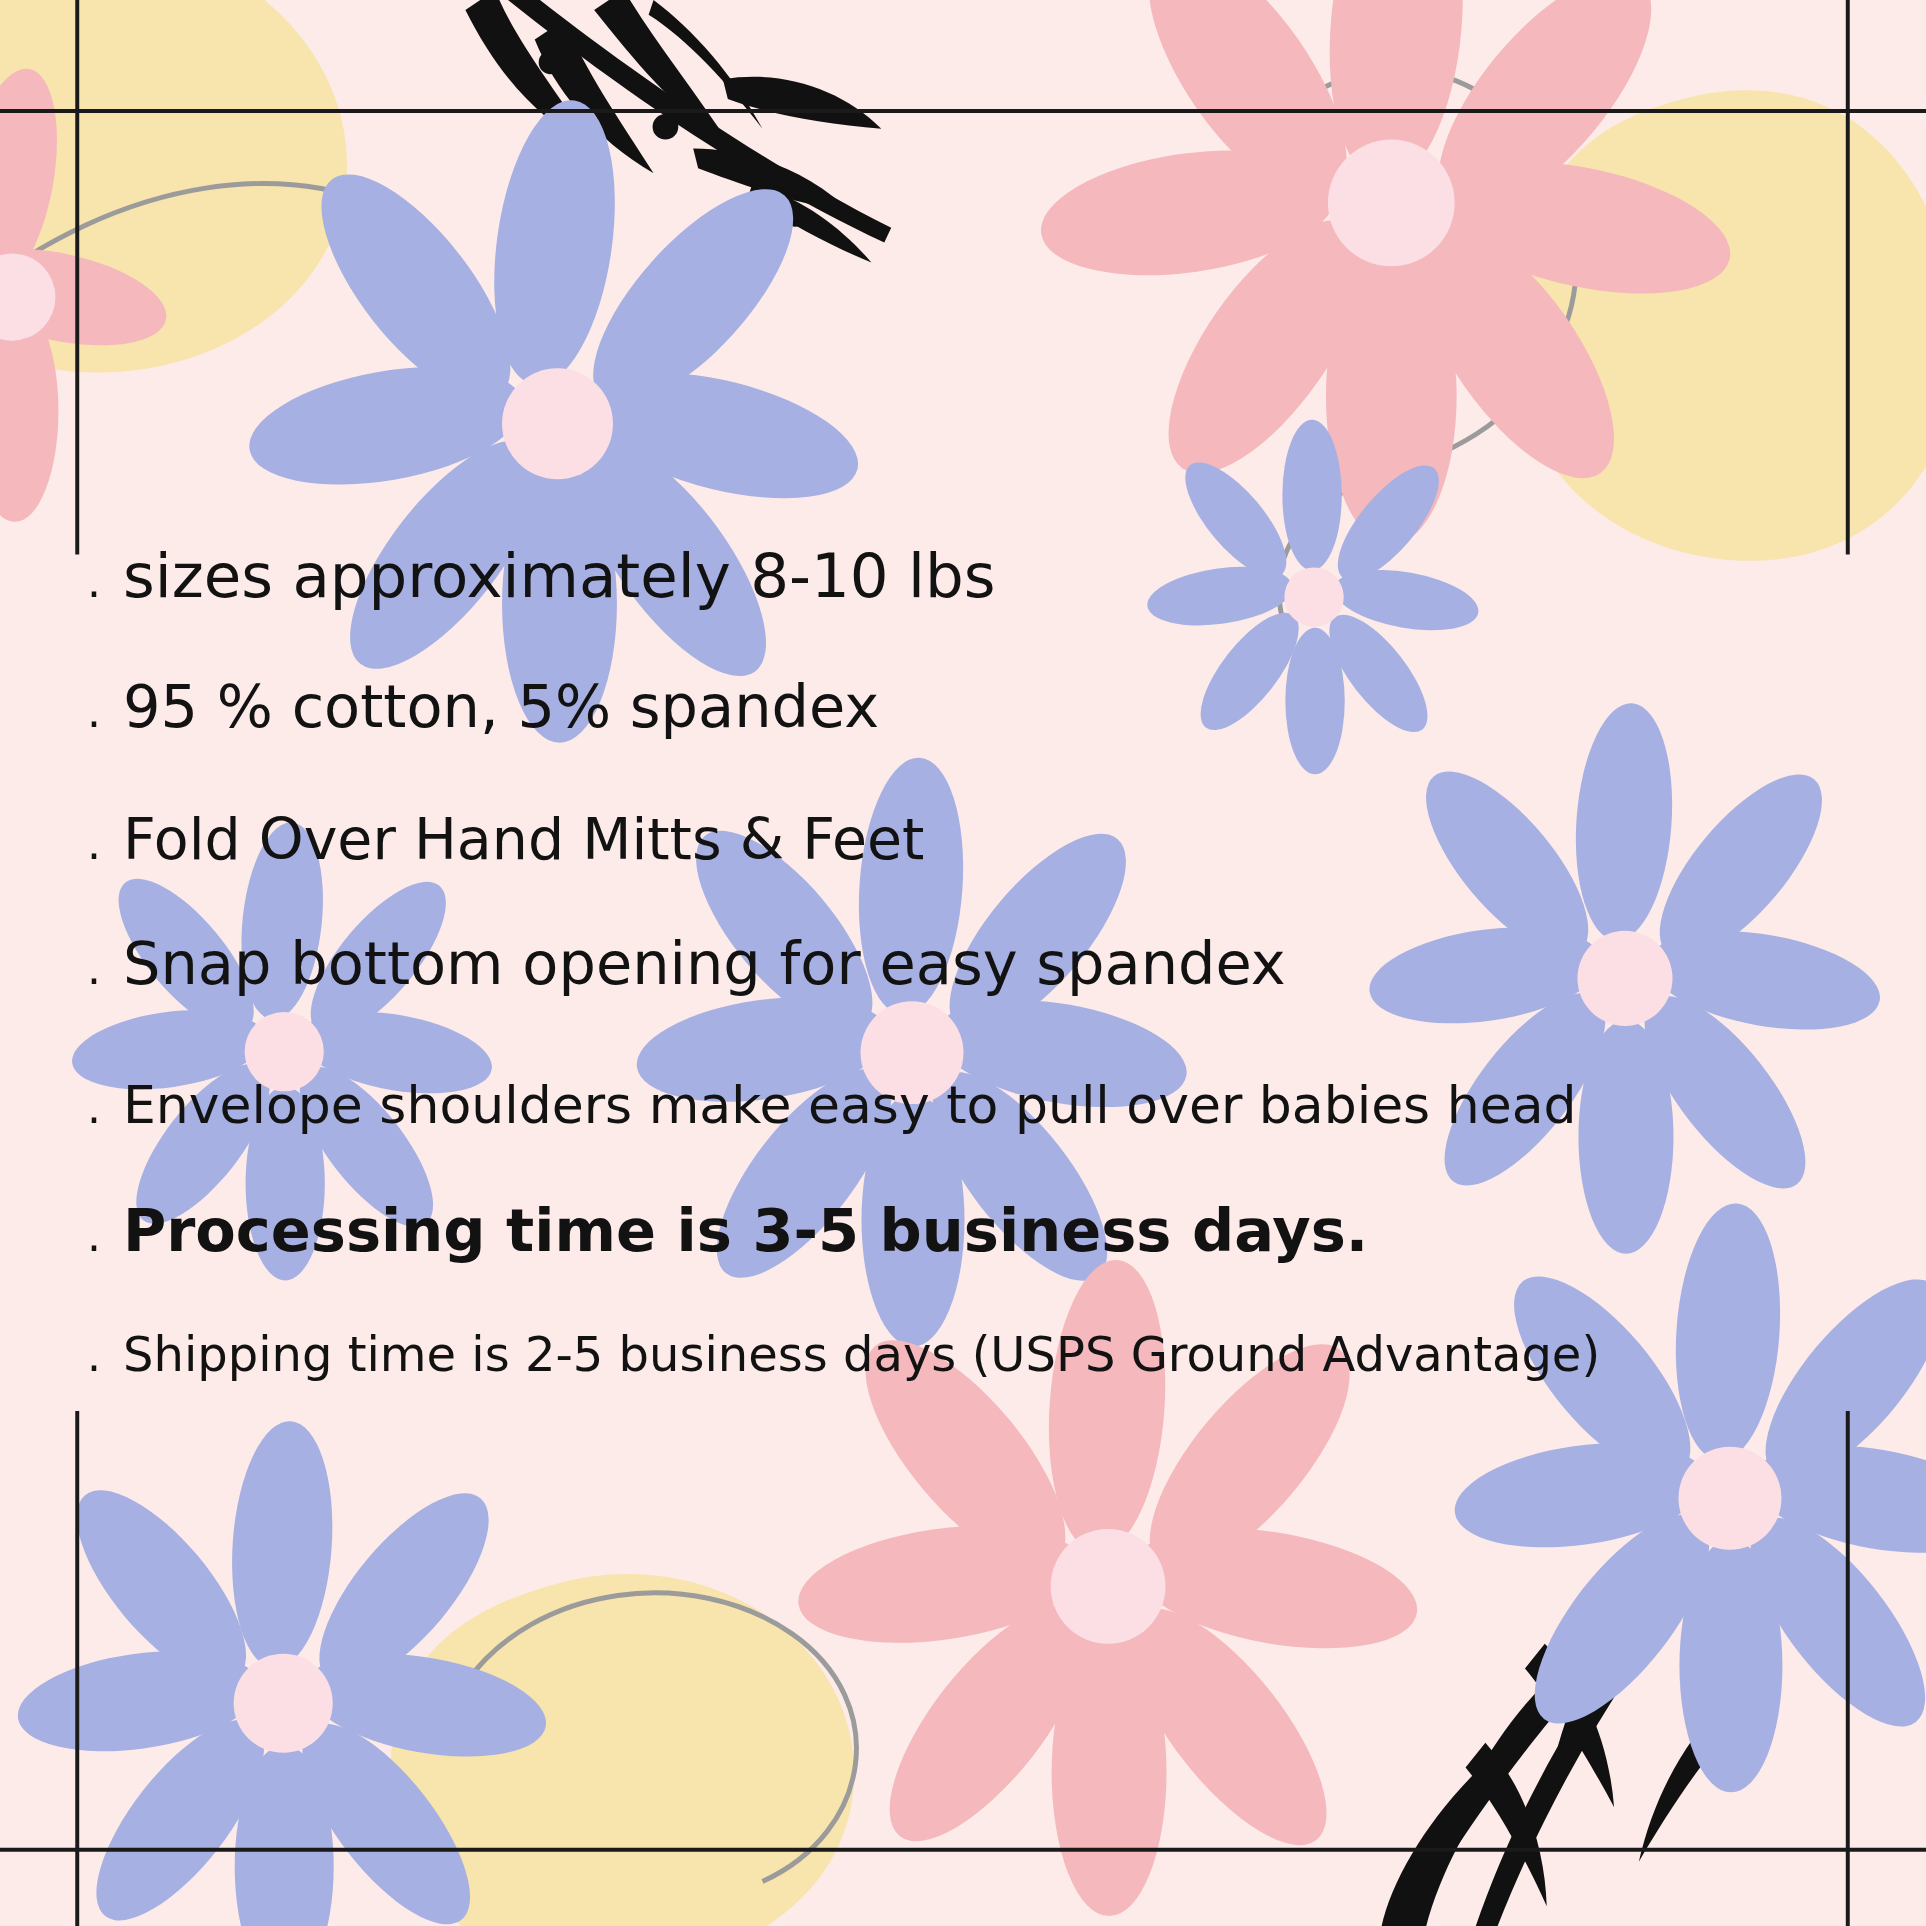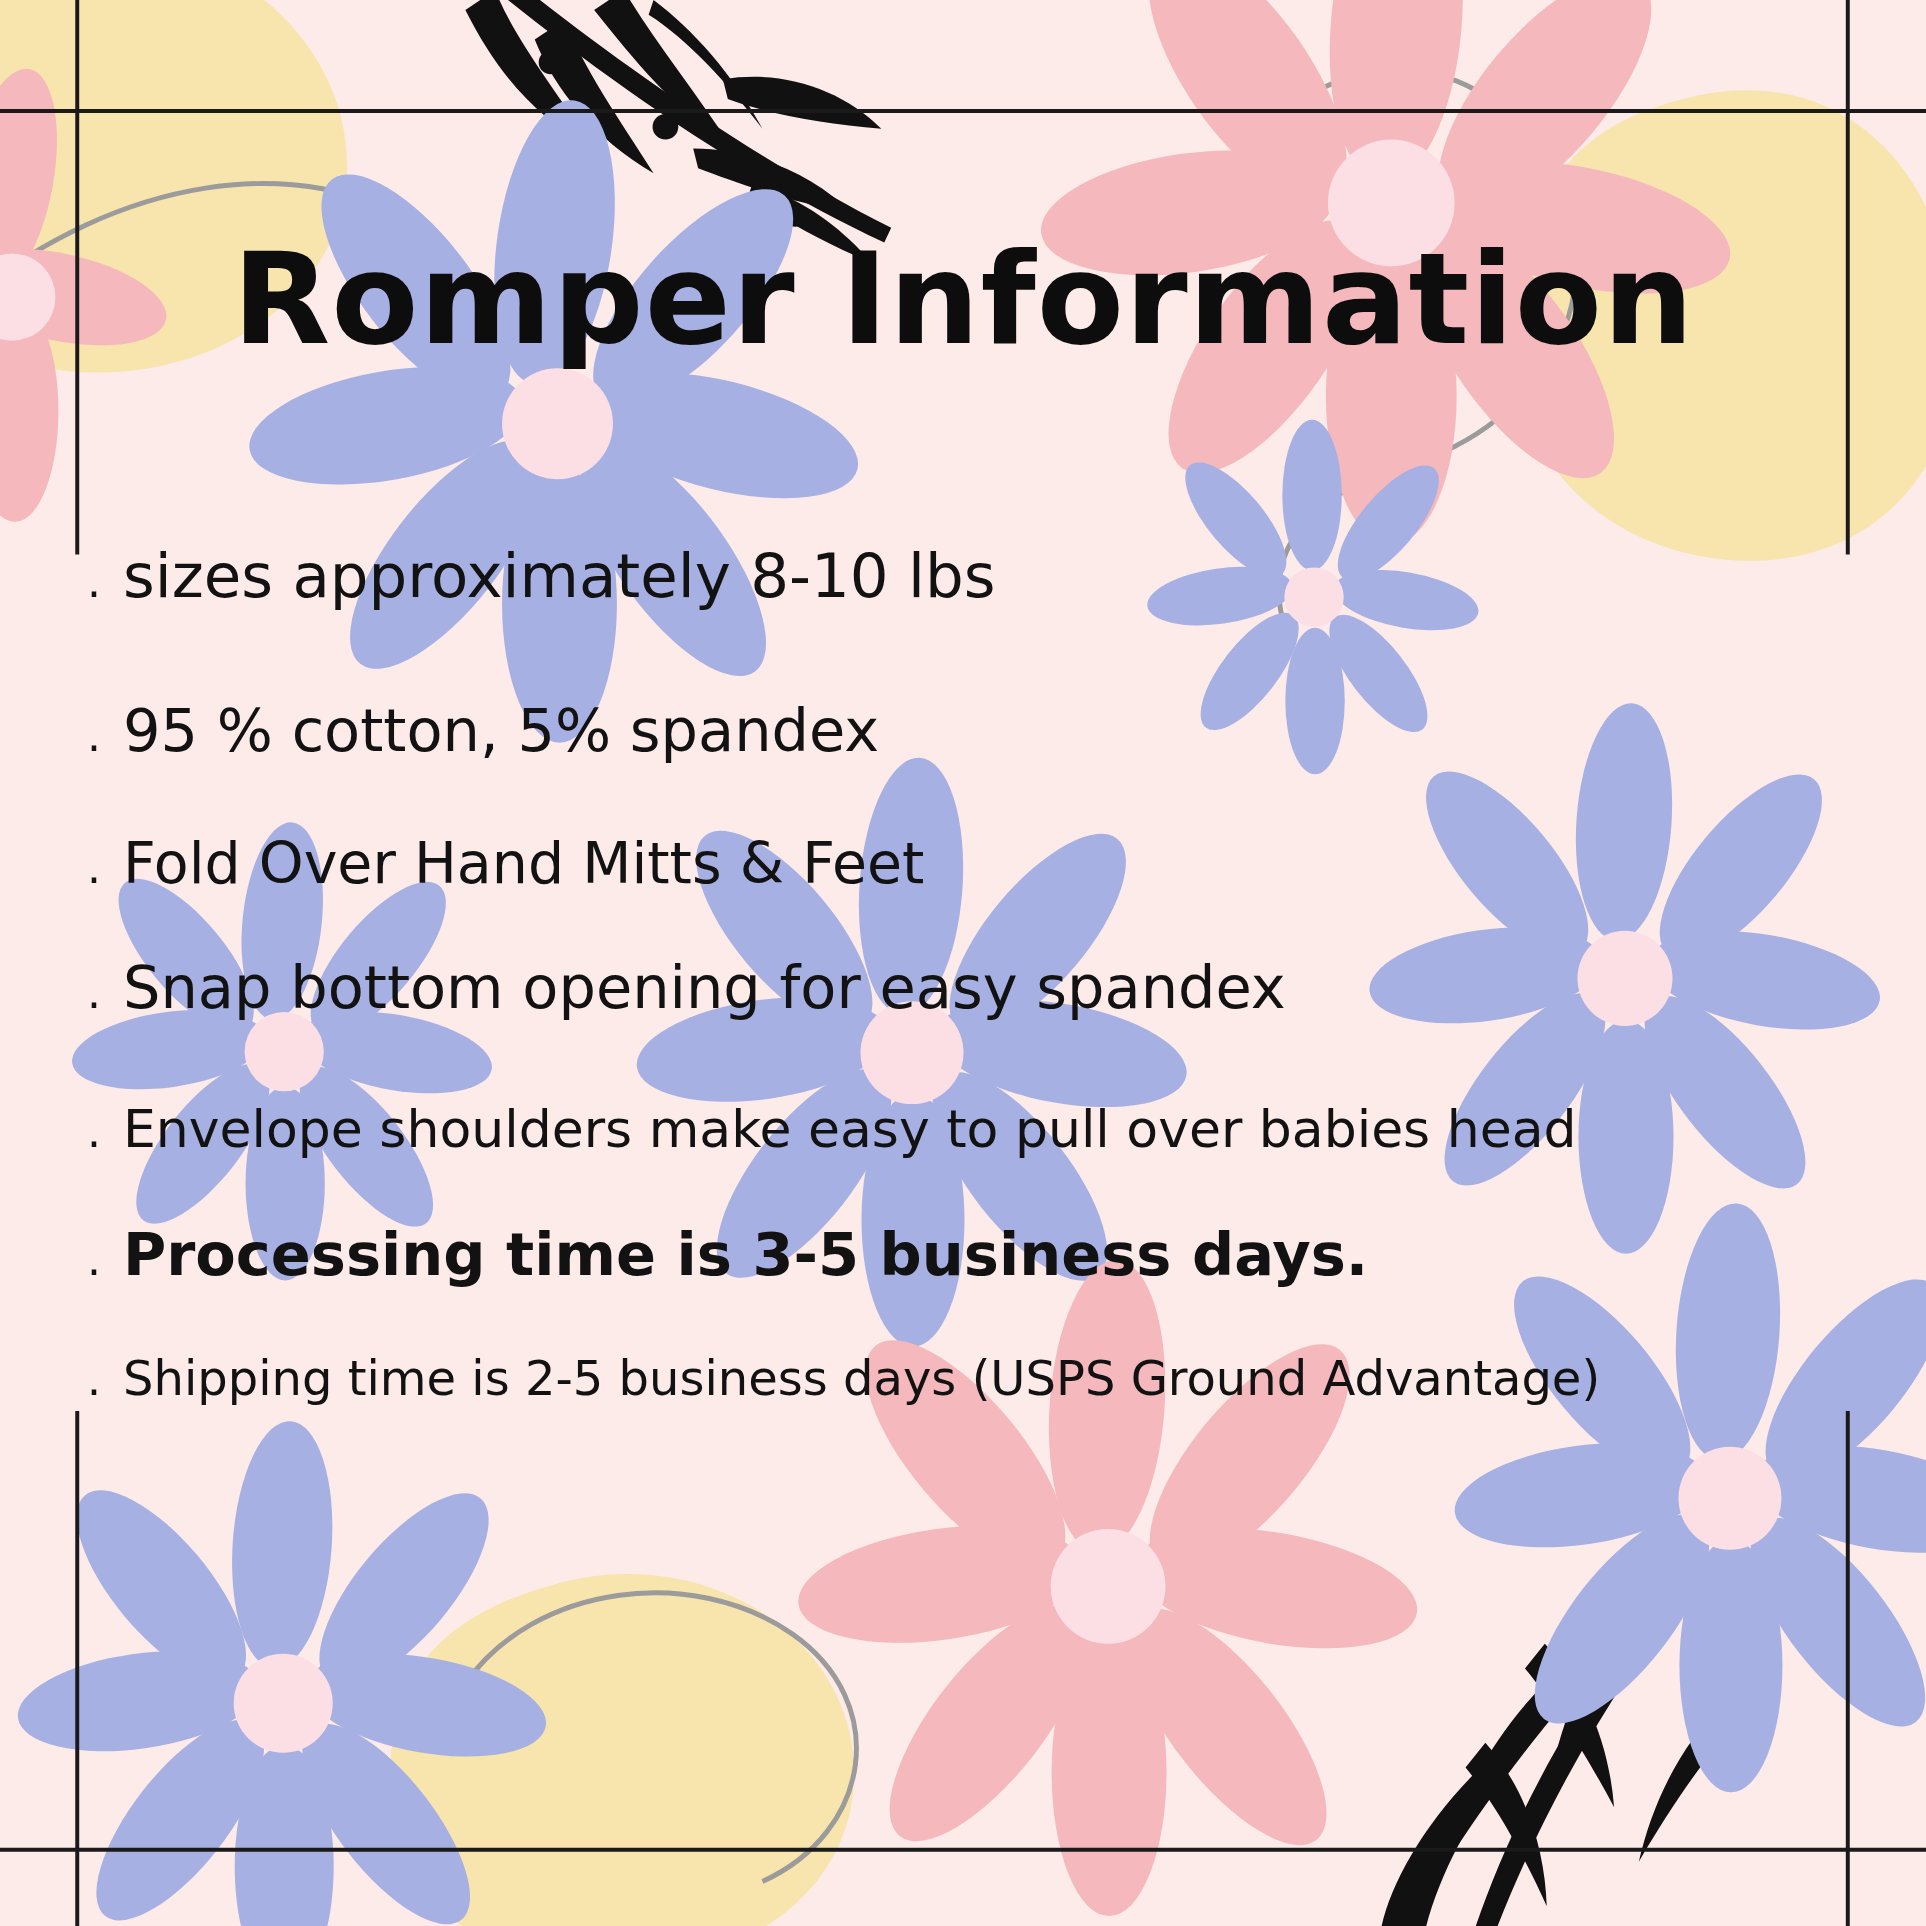--- a/index.html
+++ b/index.html
@@ -68,21 +68,21 @@
     font-size: 44px;
     line-height: 1;
   }
   .bullet .txt {
     flex: 1 1 auto;
     white-space: nowrap;
   }
   .b0 { margin-bottom: 61px; }
   .b0 .txt { font-size: 61px; }
   .b1 { margin-bottom: 65px; }
-  .b1 .txt { font-size: 59px; margin-top: 24px; }
+  .b1 .txt { font-size: 59px; }
   .b2 { margin-bottom: 57px; }
   .b2 .txt { font-size: 57px; }
   .b3 { margin-bottom: 65px; }
   .b3 .txt { font-size: 59px; }
   .b4 { margin-bottom: 61px; }
   .b4 .txt { font-size: 52px; margin-top: 12px; }
   .b5 { margin-bottom: 61px; }
   .b5 .txt { font-size: 59px; font-weight: 600; }
   .b6 { margin-bottom: 0; }
   .b6 .txt { font-size: 48px; }
@@ -275,21 +275,20 @@
       <line x1="78" y1="0" x2="78" y2="560"></line>
       <line x1="78" y1="1425" x2="78" y2="1946"></line>
       <line x1="1866" y1="0" x2="1866" y2="560"></line>
       <line x1="1866" y1="1425" x2="1866" y2="1946"></line>
       <line x1="0" y1="112" x2="1946" y2="112"></line>
       <line x1="0" y1="1868" x2="1946" y2="1868"></line>
     </g>
   </svg>
 
   <div class="content">
-    <div class="title">Romper Information</div>
 
     <div class="bullets">
       <div class="bullet b0">
         <span class="dot">.</span>
         <span class="txt">sizes approximately 8-10 lbs</span>
       </div>
       <div class="bullet b1">
         <span class="dot">.</span>
         <span class="txt">95 % cotton, 5% spandex</span>
       </div>

